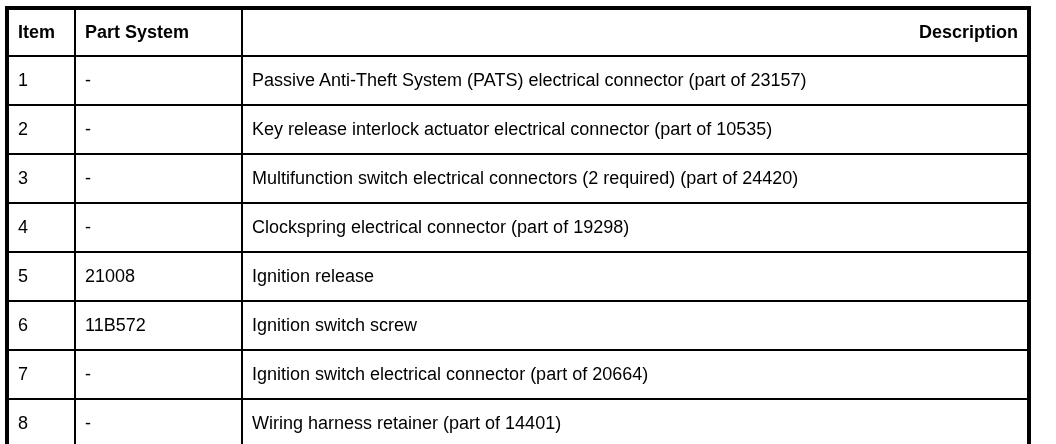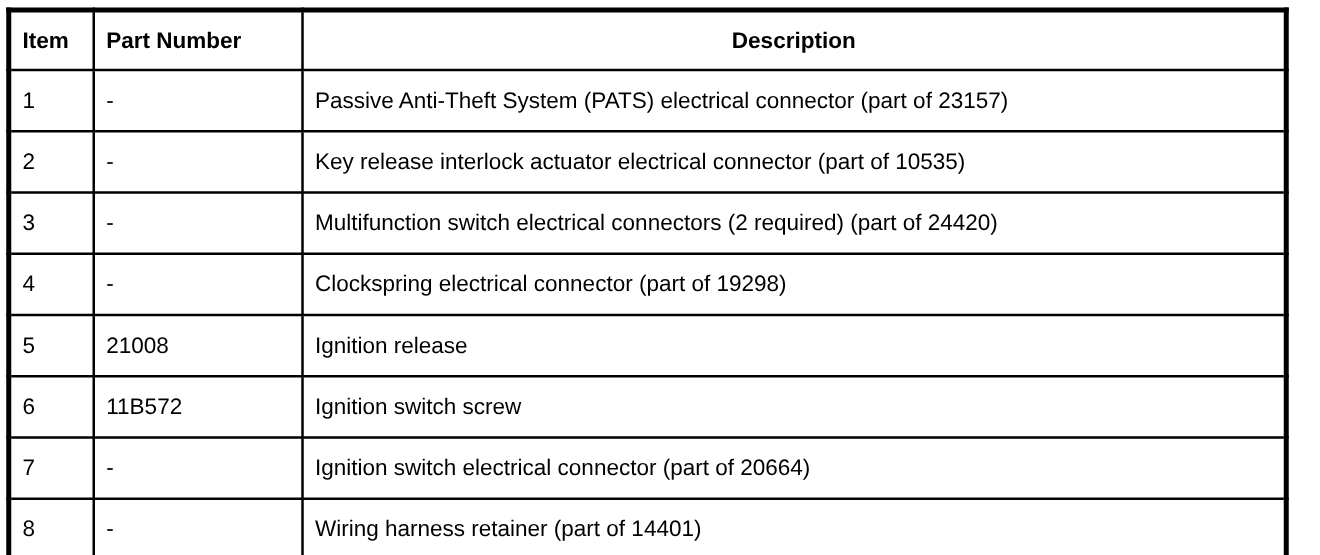--- a/index.html
+++ b/index.html
@@ -47,21 +47,21 @@
     white-space: nowrap;
     overflow: hidden;
   }
 
   table.parts-table thead th {
     font-weight: bold;
     height: 45px;
     text-align: left;
   }
   table.parts-table thead th.desc-head {
-    text-align: center;
+    text-align: right;
   }
 
   table.parts-table tbody td {
     font-weight: normal;
     height: 47px;
     text-align: left;
   }
 
   
   table.parts-table tr > *:first-child { border-left: none; }
@@ -75,21 +75,21 @@
 <div id="parts-table-wrap">
   <table class="parts-table">
     <colgroup>
       <col class="col-item">
       <col class="col-part">
       <col class="col-desc">
     </colgroup>
     <thead>
       <tr>
         <th class="item-head">Item</th>
-        <th class="part-head">Part Number</th>
+        <th class="part-head">Part System</th>
         <th class="desc-head">Description</th>
       </tr>
     </thead>
     <tbody id="table-body">
         <tr>
           <td class="cell-item">1</td>
           <td class="cell-part-number">-</td>
           <td class="cell-description">Passive Anti-Theft System (PATS) electrical connector (part of 23157)</td>
         </tr>
         <tr>

